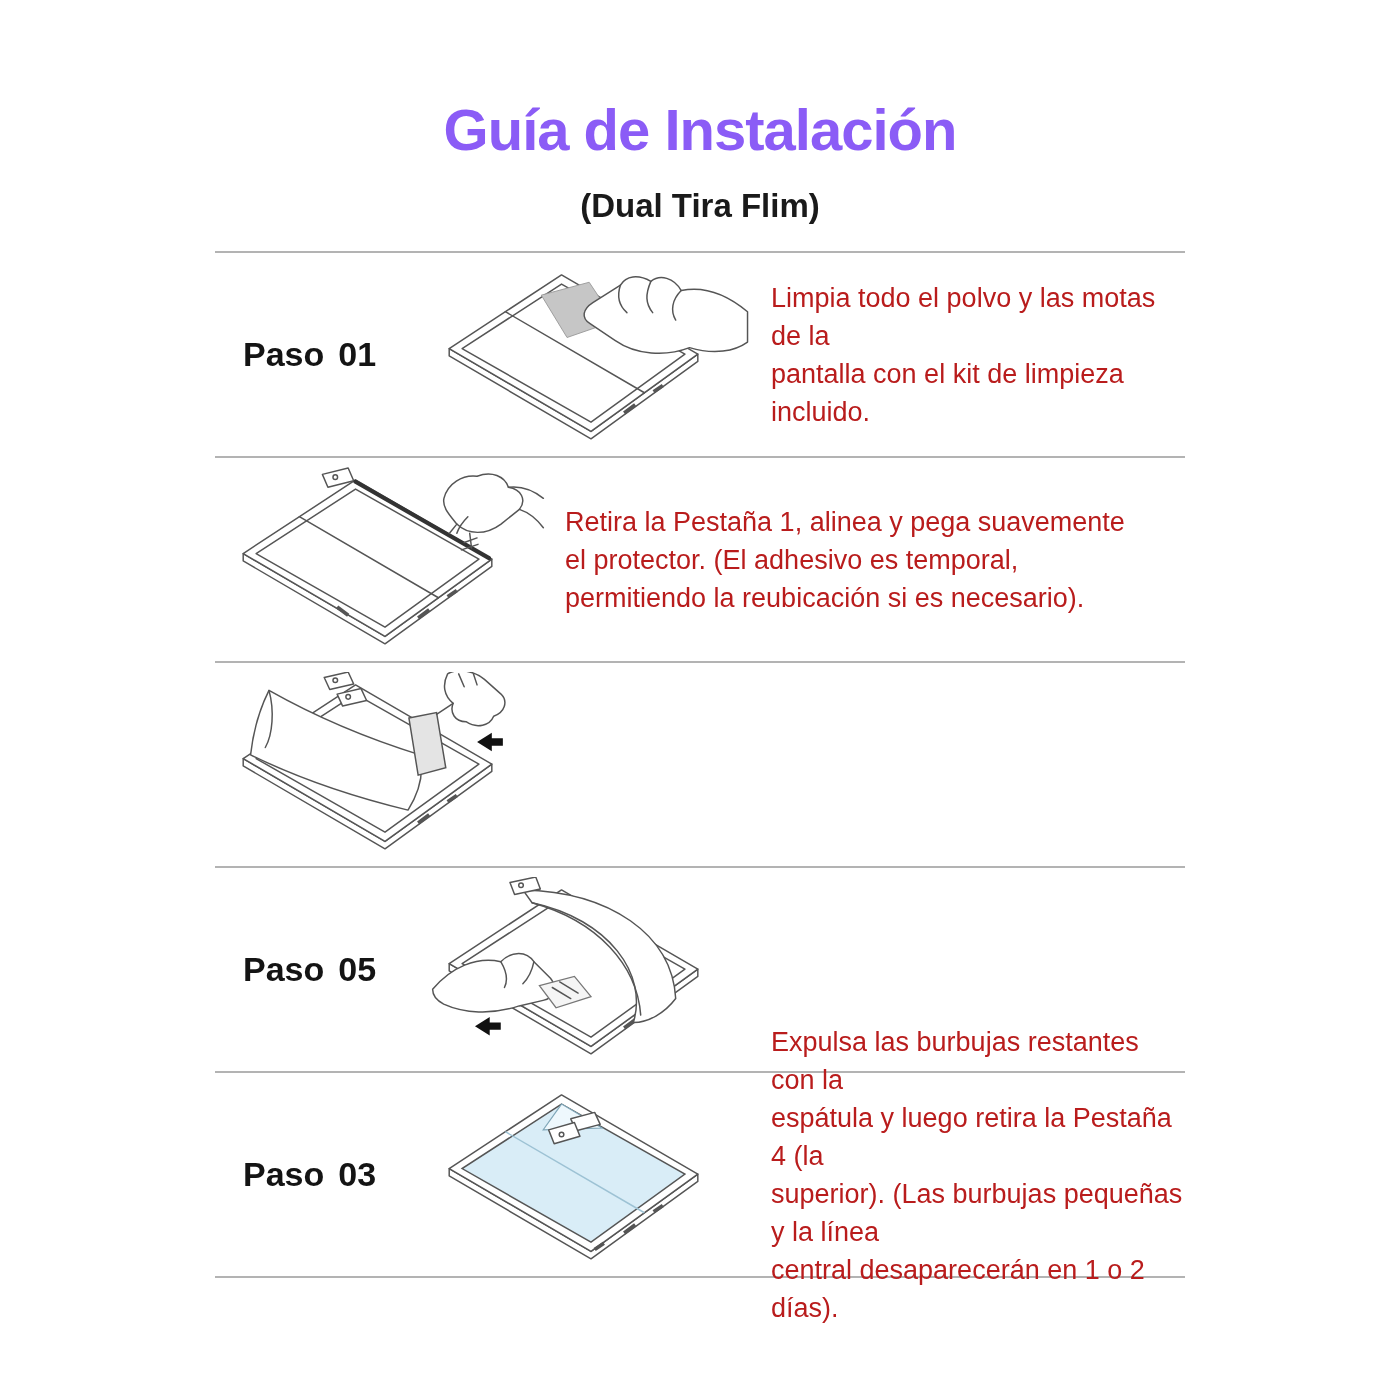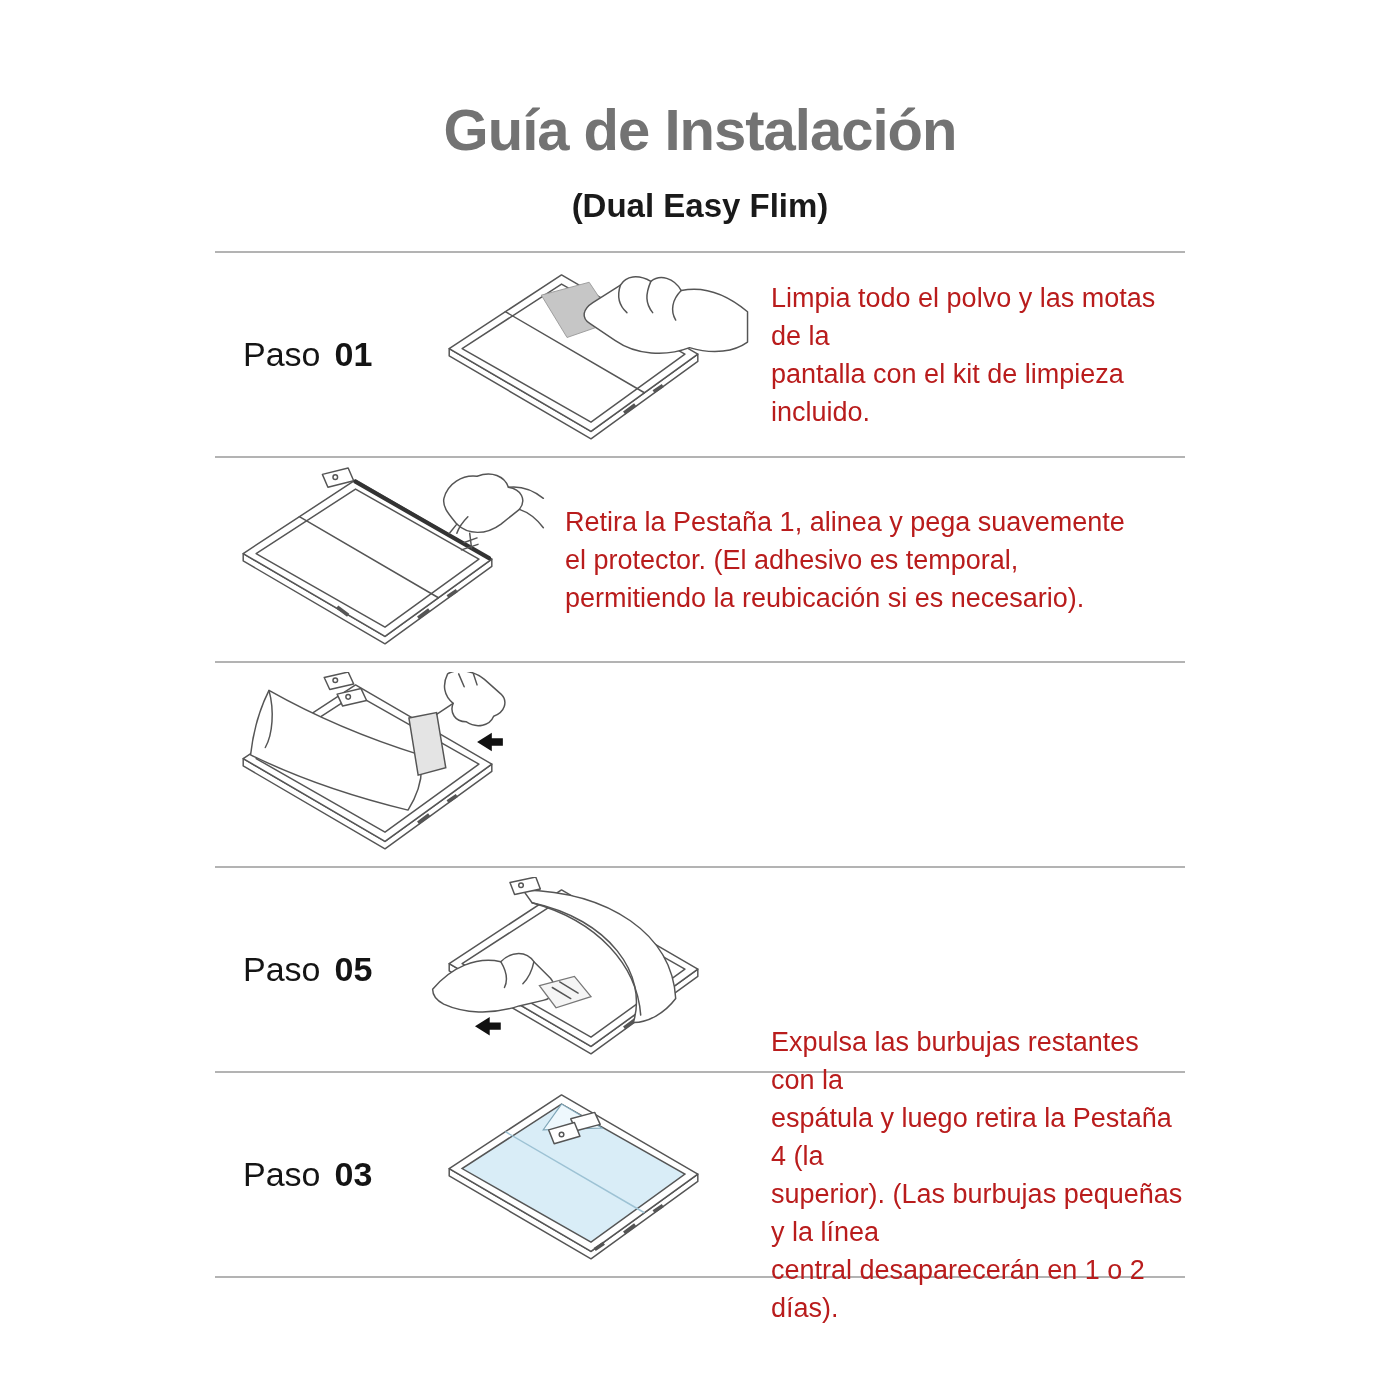--- a/index.html
+++ b/index.html
@@ -2,42 +2,42 @@
 <html><head>
 <meta charset="utf-8">
 <style>
   html,body{margin:0;padding:0;}
   body{
     width:1400px;height:1400px;background:#ffffff;overflow:hidden;
     font-family:"Liberation Sans","DejaVu Sans",sans-serif;color:#141414;
     -webkit-font-smoothing:antialiased;
   }
   .header{text-align:center;padding-top:96px;}
-  .title{font-size:58px;font-weight:800;letter-spacing:-1px;color:#737373;}
+  .title{font-size:58px;font-weight:800;letter-spacing:-1px;color:#8b5cf6;}
   .subtitle{font-size:33px;font-weight:600;margin-top:24px;color:#1a1a1a;}
   .content{width:970px;margin:26px auto 0;border-bottom:2px solid #b3b3b3;}
   .row{height:205px;border-top:2px solid #b3b3b3;display:flex;align-items:center;box-sizing:border-box;}
   .paso{width:178px;padding-left:28px;box-sizing:content-box;font-size:34px;white-space:nowrap;flex:none;}
-  .paso .w{font-weight:400;}
+  .paso .w{font-weight:700;}
   .paso .n{font-weight:700;margin-left:14px;}
   .illus{width:340px;flex:none;display:flex;justify-content:center;align-items:center;}
   .illus svg{display:block;}
   .desc{flex:1;padding-left:10px;font-size:27px;line-height:38px;font-weight:400;
         white-space:pre-line;color:#b91c1c;}
   .ln{stroke:#555;fill:none;stroke-width:1.6;stroke-linejoin:round;stroke-linecap:round;}
   .fw{stroke:#555;fill:#ffffff;stroke-width:1.6;stroke-linejoin:round;stroke-linecap:round;}
   .thick{stroke:#333;stroke-width:4.5;fill:none;stroke-linecap:round;}
   .port{stroke:#555;stroke-width:4;fill:none;stroke-linecap:butt;}
 </style>
 </head>
 <body>
 
 <div class="header">
   <div class="title">Guía de Instalación</div>
-  <div class="subtitle">(Dual Easy Flim)</div>
+  <div class="subtitle">(Dual Tira Flim)</div>
 </div>
 
 <div class="content">
 
   <div class="row">
     <div class="paso">
       <span class="w">Paso</span><span class="n">01</span>
     </div>
     <div class="illus">
       <svg width="330" height="186" viewBox="0 0 344 202">

